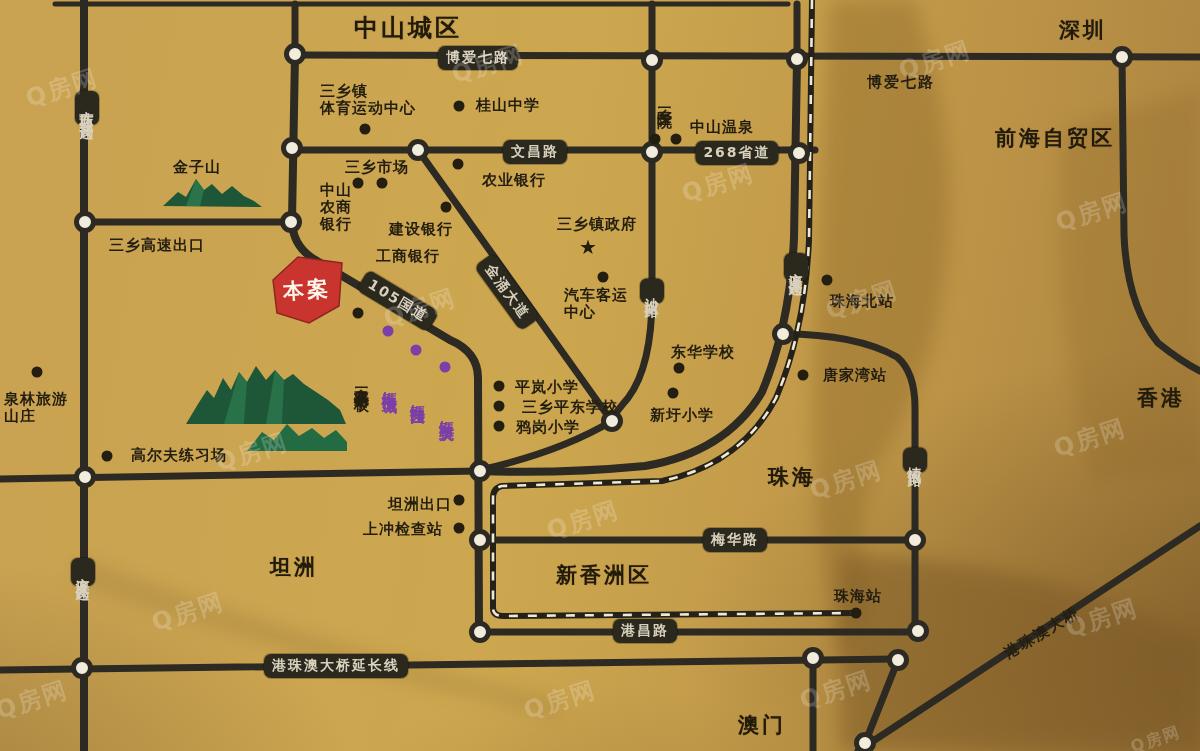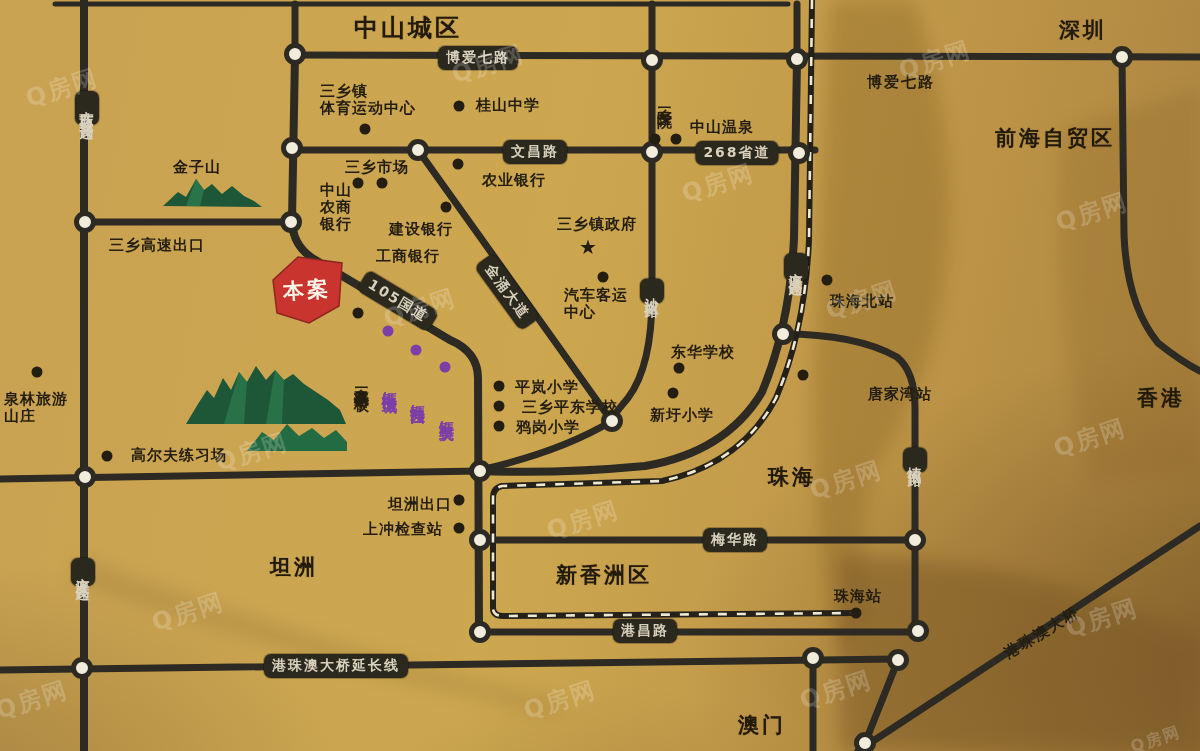--- a/index.html
+++ b/index.html
@@ -179,21 +179,21 @@
       </div>
       <span class="dot" style="left: 679px; top: 368px;"></span>
       <div class="lbl poi" style="left: 682px; top: 415px;">
         <div>新圩小学</div>
       </div>
       <span class="dot" style="left: 673px; top: 393px;"></span>
       <div class="lbl poi" style="left: 862px; top: 301px;">
         <div>珠海北站</div>
       </div>
       <span class="dot" style="left: 827px; top: 280px;"></span>
-      <div class="lbl poi" style="left: 855px; top: 394px; margin-left: 45px;">
+      <div class="lbl poi" style="left: 855px; top: 375px;">
         <div>唐家湾站</div>
       </div>
       <span class="dot" style="left: 803px; top: 375px;"></span>
       <div class="lbl poi" style="left: 36px; top: 408px;">
         <div>泉林旅游</div>
         <div>山庄</div>
       </div>
       <span class="dot" style="left: 37px; top: 372px;"></span>
       <div class="lbl poi" style="left: 179px; top: 455px;">
         <div>高尔夫练习场</div>

